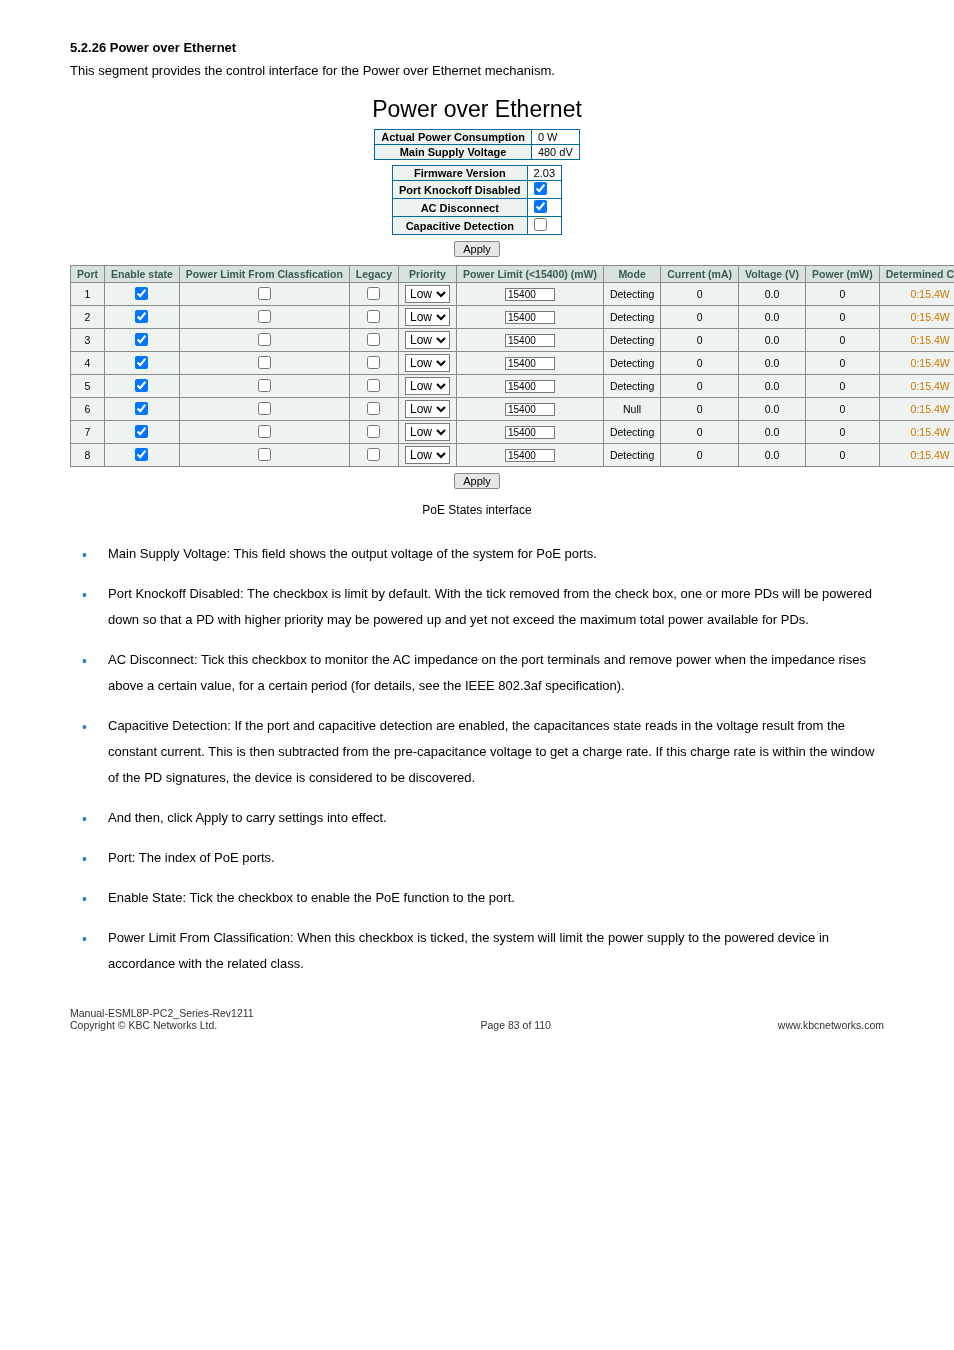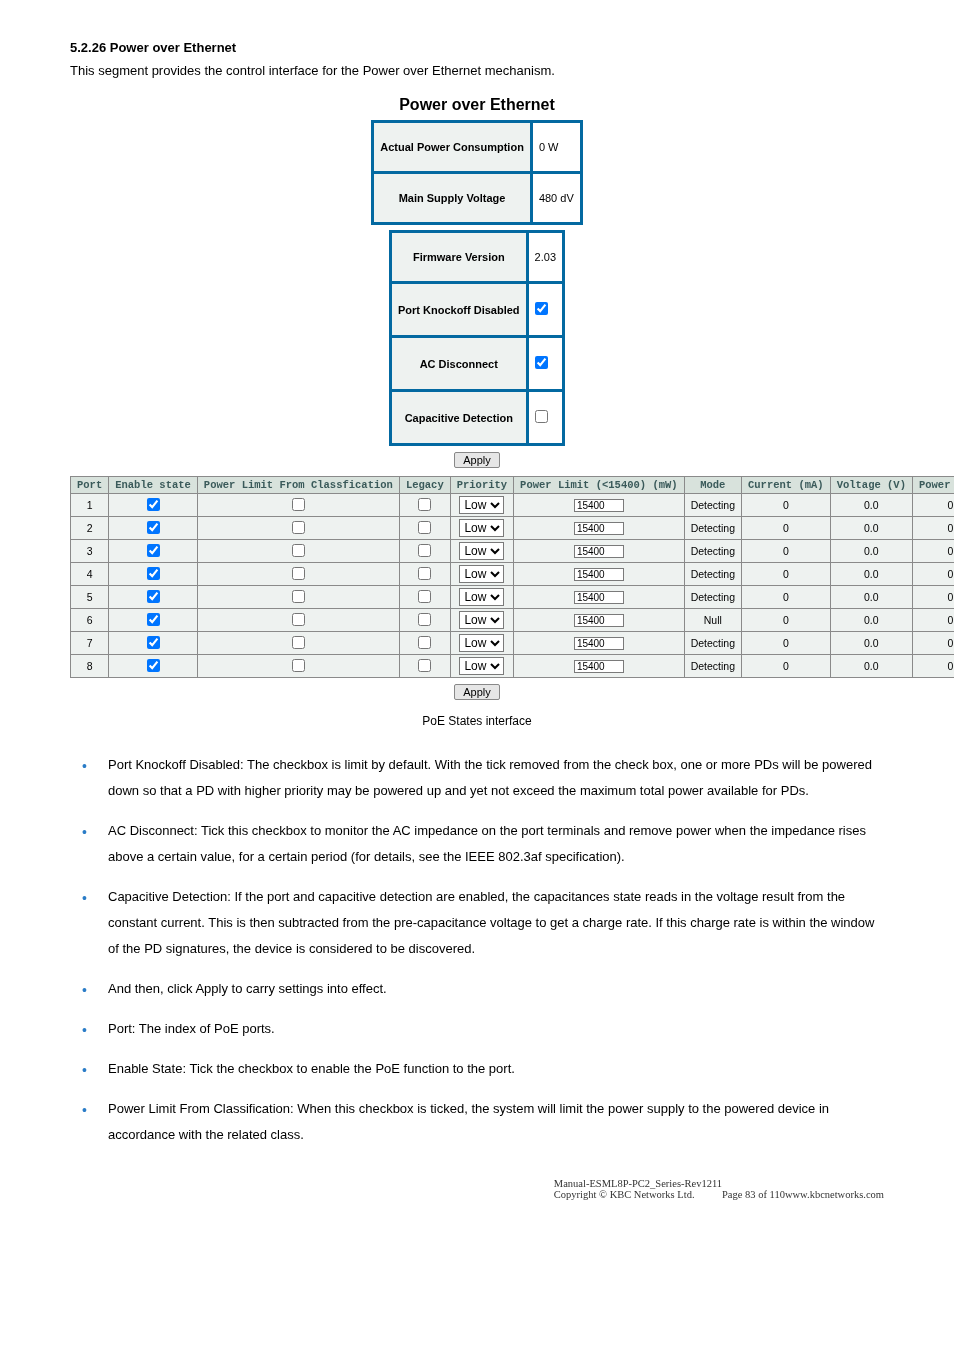--- a/index.html
+++ b/index.html
@@ -16,32 +16,32 @@
     font-weight: bold;
     font-size: 13px;
     margin: 0 0 8px 0;
   }
   .intro {
     margin: 4px 0 18px 0;
   }
   .poe-title {
     text-align: center;
     font-family: Arial, sans-serif;
-    font-size: 16px;
-    font-weight: bold;
+    font-size: 23px;
+    font-weight: normal;
     margin: 8px 0 6px 0;
   }
   .center-block { display:flex; flex-direction:column; align-items:center; }
   table.small-tbl {
     border-collapse: collapse;
     font-size: 11px;
   }
   table.small-tbl td, table.small-tbl th {
-    border: 3px solid #0369a1;
-    padding: 18px 6px;
+    border: 1px solid #0369a1;
+    padding: 1px 6px;
     background: #eef2f0;
     white-space: nowrap;
   }
   table.small-tbl th { font-weight: bold; text-align: center; }
   table.small-tbl .val { background:#fff; text-align:left; }
   .tbl-spacer { height: 5px; }
   .apply-btn {
     font-size: 11px;
     padding: 1px 8px;
     margin: 6px 0 8px 0;
@@ -57,21 +57,20 @@
   table.main-tbl th, table.main-tbl td {
     border: 1px solid #8a8a8a;
     padding: 2px 6px;
     text-align: center;
     white-space: nowrap;
   }
   table.main-tbl th {
     background: #d8e2dc;
     font-weight: bold;
     color: #3a5a5a;
-    font-family: Liberation Mono, monospace;
   }
   table.main-tbl td { background: #eef2f0; }
   table.main-tbl input[type=text] {
     width: 44px;
     font-size: 10px;
     padding: 0 2px;
     border: 1px solid #7a7a7a;
     background: #fff;
   }
   table.main-tbl select {
@@ -100,24 +99,23 @@
     content: "•";
     position: absolute;
     left: 12px;
     top: 0;
     color: #2a7cc7;
     font-size: 14px;
   }
   .footer {
     font-size: 10.5px;
     display: flex;
-    justify-content: flex-end;
+    justify-content: space-between;
     color: #333;
     margin-top: 16px;
-    font-family: Liberation Serif, serif;
   }
   input[type=checkbox] { margin:0; }
 </style>
 </head>
 <body>
 
 <p class="section-heading">5.2.26 Power over Ethernet</p>
 <p class="intro">This segment provides the control interface for the Power over Ethernet mechanism.</p>
 
 <div class="poe-title">Power over Ethernet</div>
@@ -290,20 +288,21 @@
       </tr>
     </tbody>
 </table>
 <div class="center-block">
   <button class="apply-btn">Apply</button>
 </div>
 
 <p class="caption">PoE States interface</p>
 
 <ul class="bullets" id="bullets">
+    <li>Main Supply Voltage: This field shows the output voltage of the system for PoE ports.</li>
     <li>Port Knockoff Disabled: The checkbox is limit by default. With the tick removed from the check box, one or more PDs will be powered down so that a PD with higher priority may be powered up and yet not exceed the maximum total power available for PDs.</li>
     <li>AC Disconnect: Tick this checkbox to monitor the AC impedance on the port terminals and remove power when the impedance rises above a certain value, for a certain period (for details, see the IEEE 802.3af specification).</li>
     <li>Capacitive Detection: If the port and capacitive detection are enabled, the capacitances state reads in the voltage result from the constant current. This is then subtracted from the pre-capacitance voltage to get a charge rate. If this charge rate is within the window of the PD signatures, the device is considered to be discovered.</li>
     <li>And then, click Apply to carry settings into effect.</li>
     <li>Port: The index of PoE ports.</li>
     <li>Enable State: Tick the checkbox to enable the PoE function to the port.</li>
     <li>Power Limit From Classification: When this checkbox is ticked, the system will limit the power supply to the powered device in accordance with the related class.</li>
   </ul>
 
 <div class="footer">

